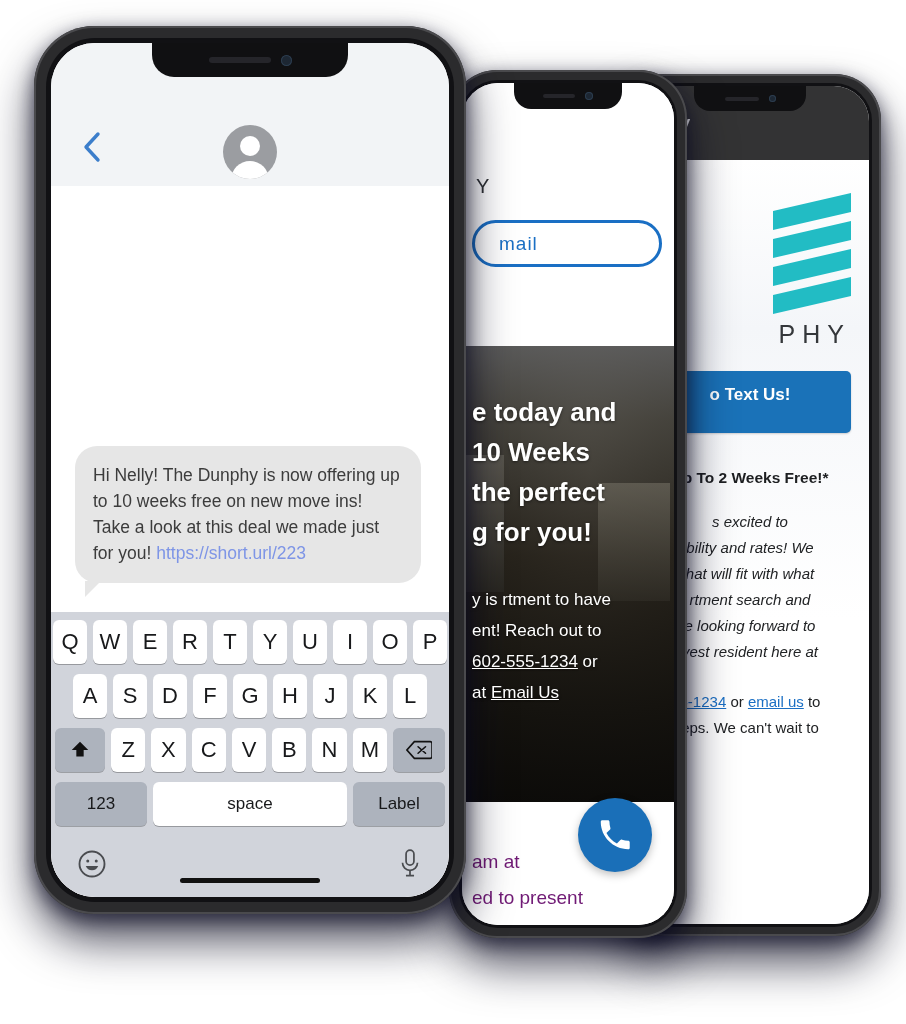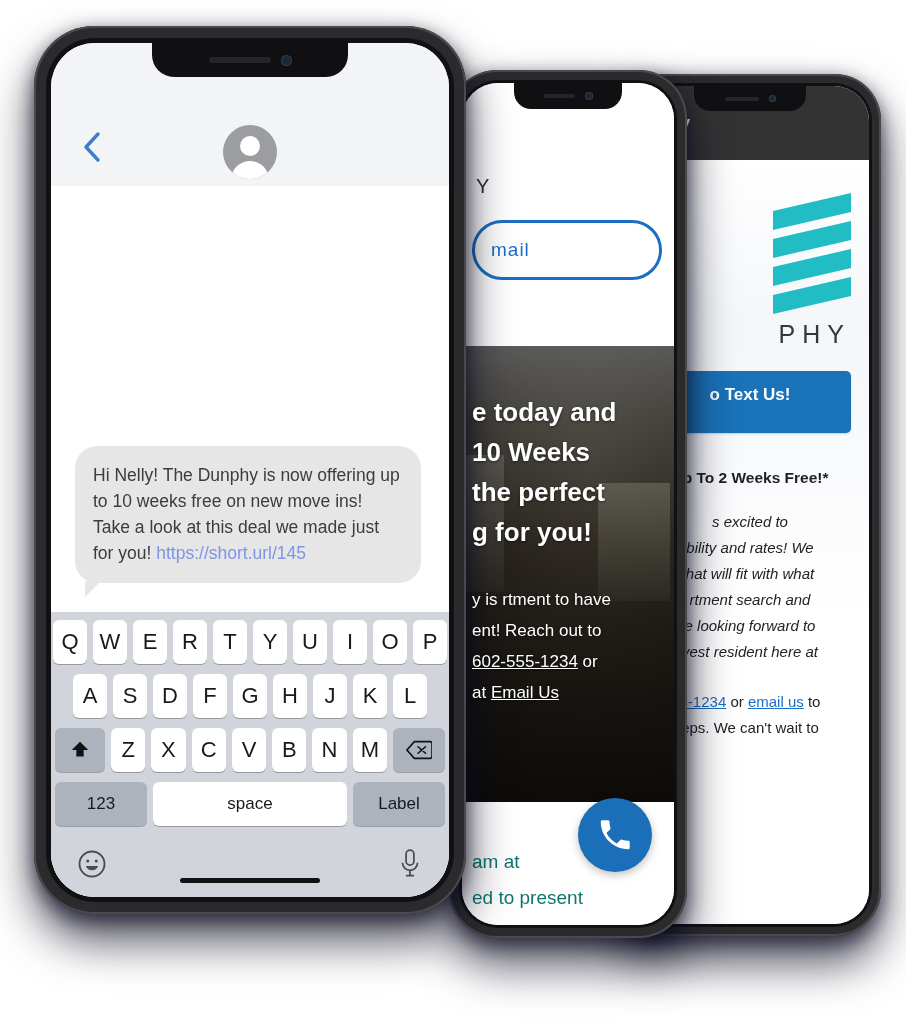--- a/index.html
+++ b/index.html
@@ -110,24 +110,24 @@
   .m-top{
     position:absolute;left:0;right:0;top:0;height:263px;background:#fff;
     padding:92px 0 0 0;box-sizing:border-box;
   }
   .m-brand{
     font-size:20px;letter-spacing:6px;color:#2f3234;font-weight:400;
     padding-left:14px;
   }
   .m-emailbtn{
     margin:22px 0 0 10px;
-    width:190px;height:60px;
+    width:190px;height:47px;
     border:3px solid #1a6fc4;border-radius:32px;
     display:flex;align-items:center;
-    padding-left:16px;box-sizing:border-box;
+    padding-left:24px;box-sizing:border-box;
     color:#1a6fc4;font-size:19px;letter-spacing:1px;text-align:right;
   }
   .m-hero{
     position:absolute;left:0;right:0;top:263px;bottom:123px;
     background:
       linear-gradient(180deg,rgba(92,92,92,.93) 0%,rgba(70,68,62,.86) 16%,rgba(36,32,25,.88) 46%,rgba(20,18,14,.95) 78%,rgba(12,11,9,.98) 100%),
       radial-gradient(ellipse at 60% 28%, #8a8378 0%, #4b463c 40%, #1c1a15 78%),
       #221f19;
     overflow:hidden;
   }
@@ -148,21 +148,21 @@
   .m-hero-p{
     color:#fff;font-size:17px;line-height:31px;
     padding-left:10px;margin-top:32px;
     text-shadow:0 1px 3px rgba(0,0,0,.5);
   }
   .m-hero-p u{text-decoration:underline;}
   .m-foot{
     position:absolute;left:0;right:0;bottom:0;height:123px;background:#fff;
     padding:42px 0 0 10px;box-sizing:border-box;
   }
-  .m-foot-t{font-size:19px;color:#0f766e;line-height:36px;}
+  .m-foot-t{font-size:19px;color:#701a75;line-height:36px;}
   .m-fab{
     position:absolute;right:22px;top:-4px;
     width:74px;height:74px;border-radius:50%;
     background:#1a6fb8;
     display:flex;align-items:center;justify-content:center;
     box-shadow:0 3px 8px rgba(0,0,0,.25);
     z-index:8;
   }
 
   
@@ -366,21 +366,21 @@
           </div>
           <div class="l-avatar">
             <span class="head"></span>
             <span class="body"></span>
           </div>
         </div>
 
         <div class="l-thread">
           <div class="l-bubble-wrap">
             <div class="l-bubble">
-              <span>Hi Nelly! The Dunphy is now offering up to 10 weeks free on new move ins! Take a look at this deal we made just for you! </span><span class="url">https://short.url/145</span>
+              <span>Hi Nelly! The Dunphy is now offering up to 10 weeks free on new move ins! Take a look at this deal we made just for you! </span><span class="url">https://short.url/223</span>
               <span class="l-tail"></span>
             </div>
           </div>
         </div>
 
         <div class="kb">
           <div class="kb-row r1">
             <div class="key">Q</div>
             <div class="key">W</div>
             <div class="key">E</div>

